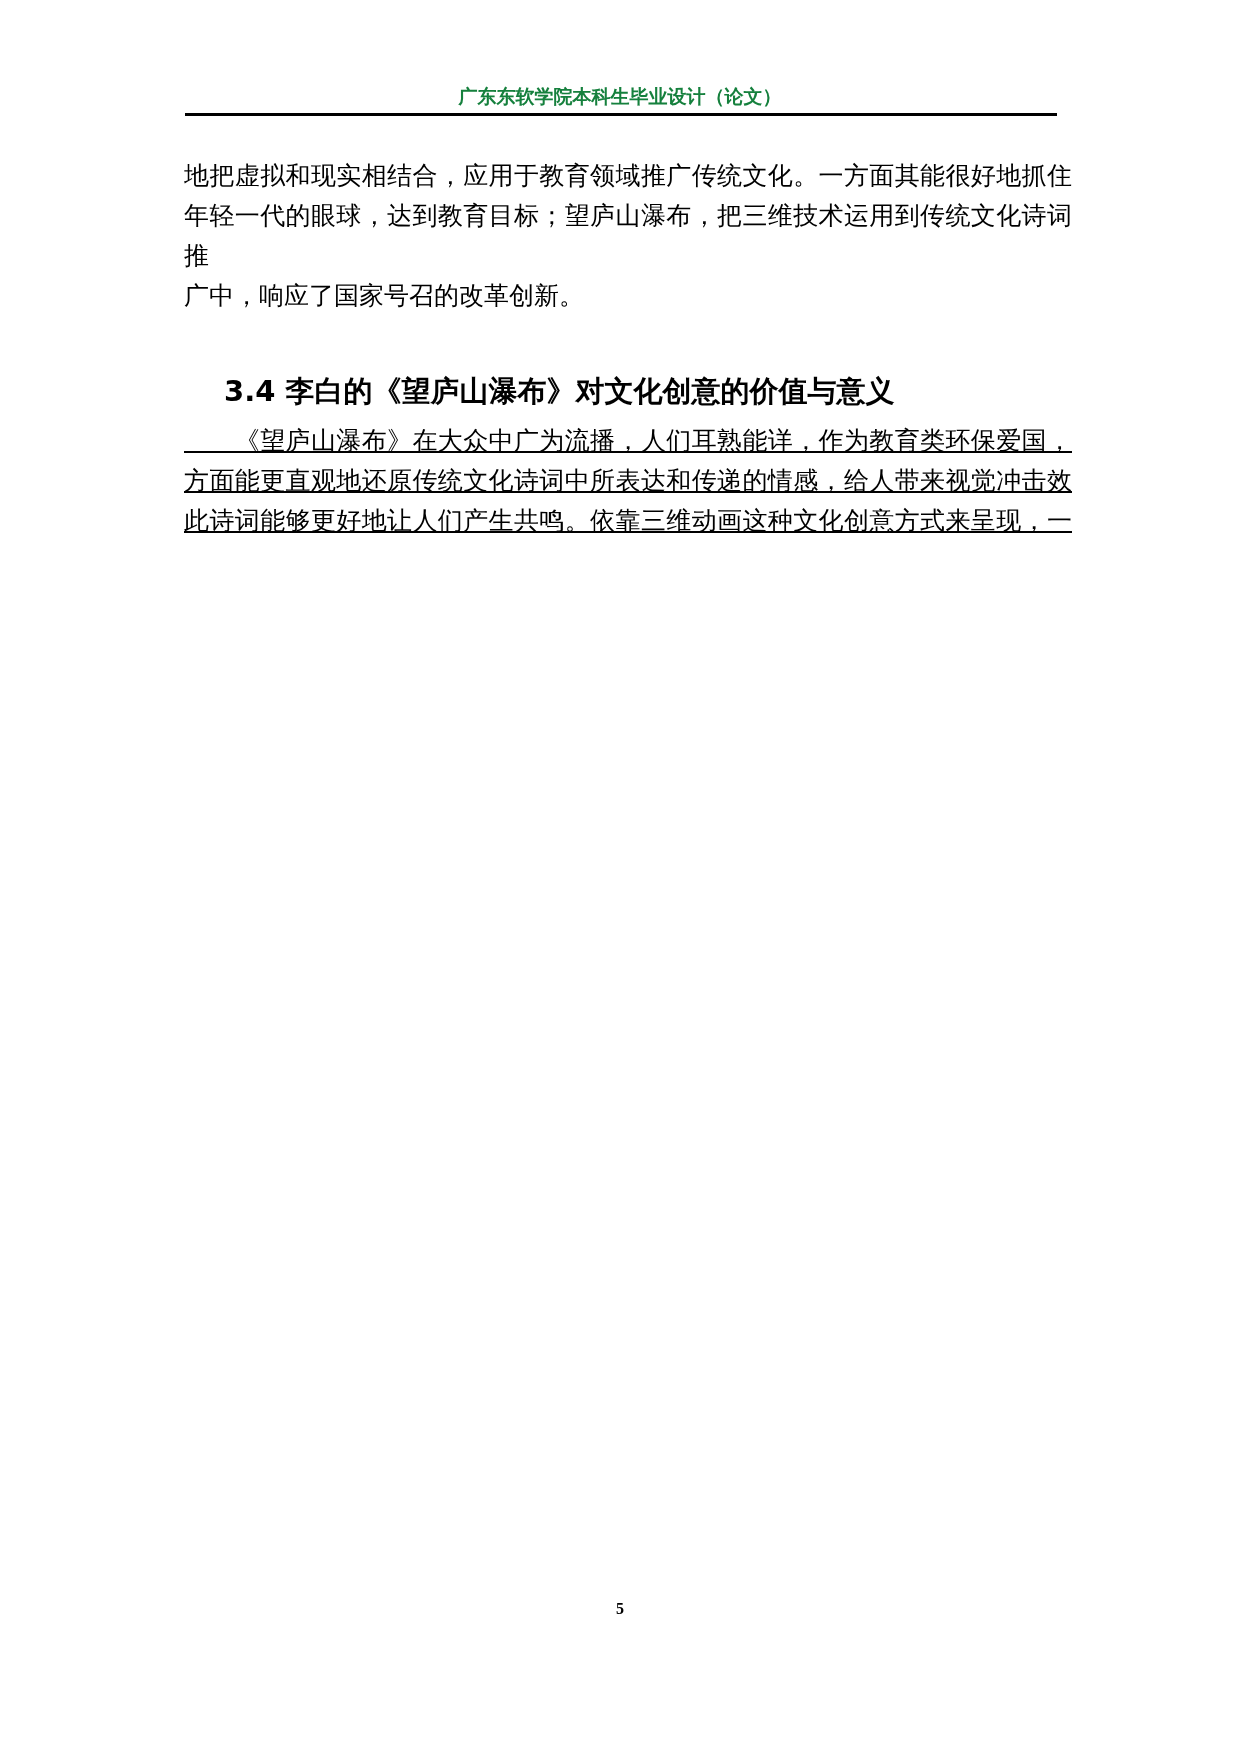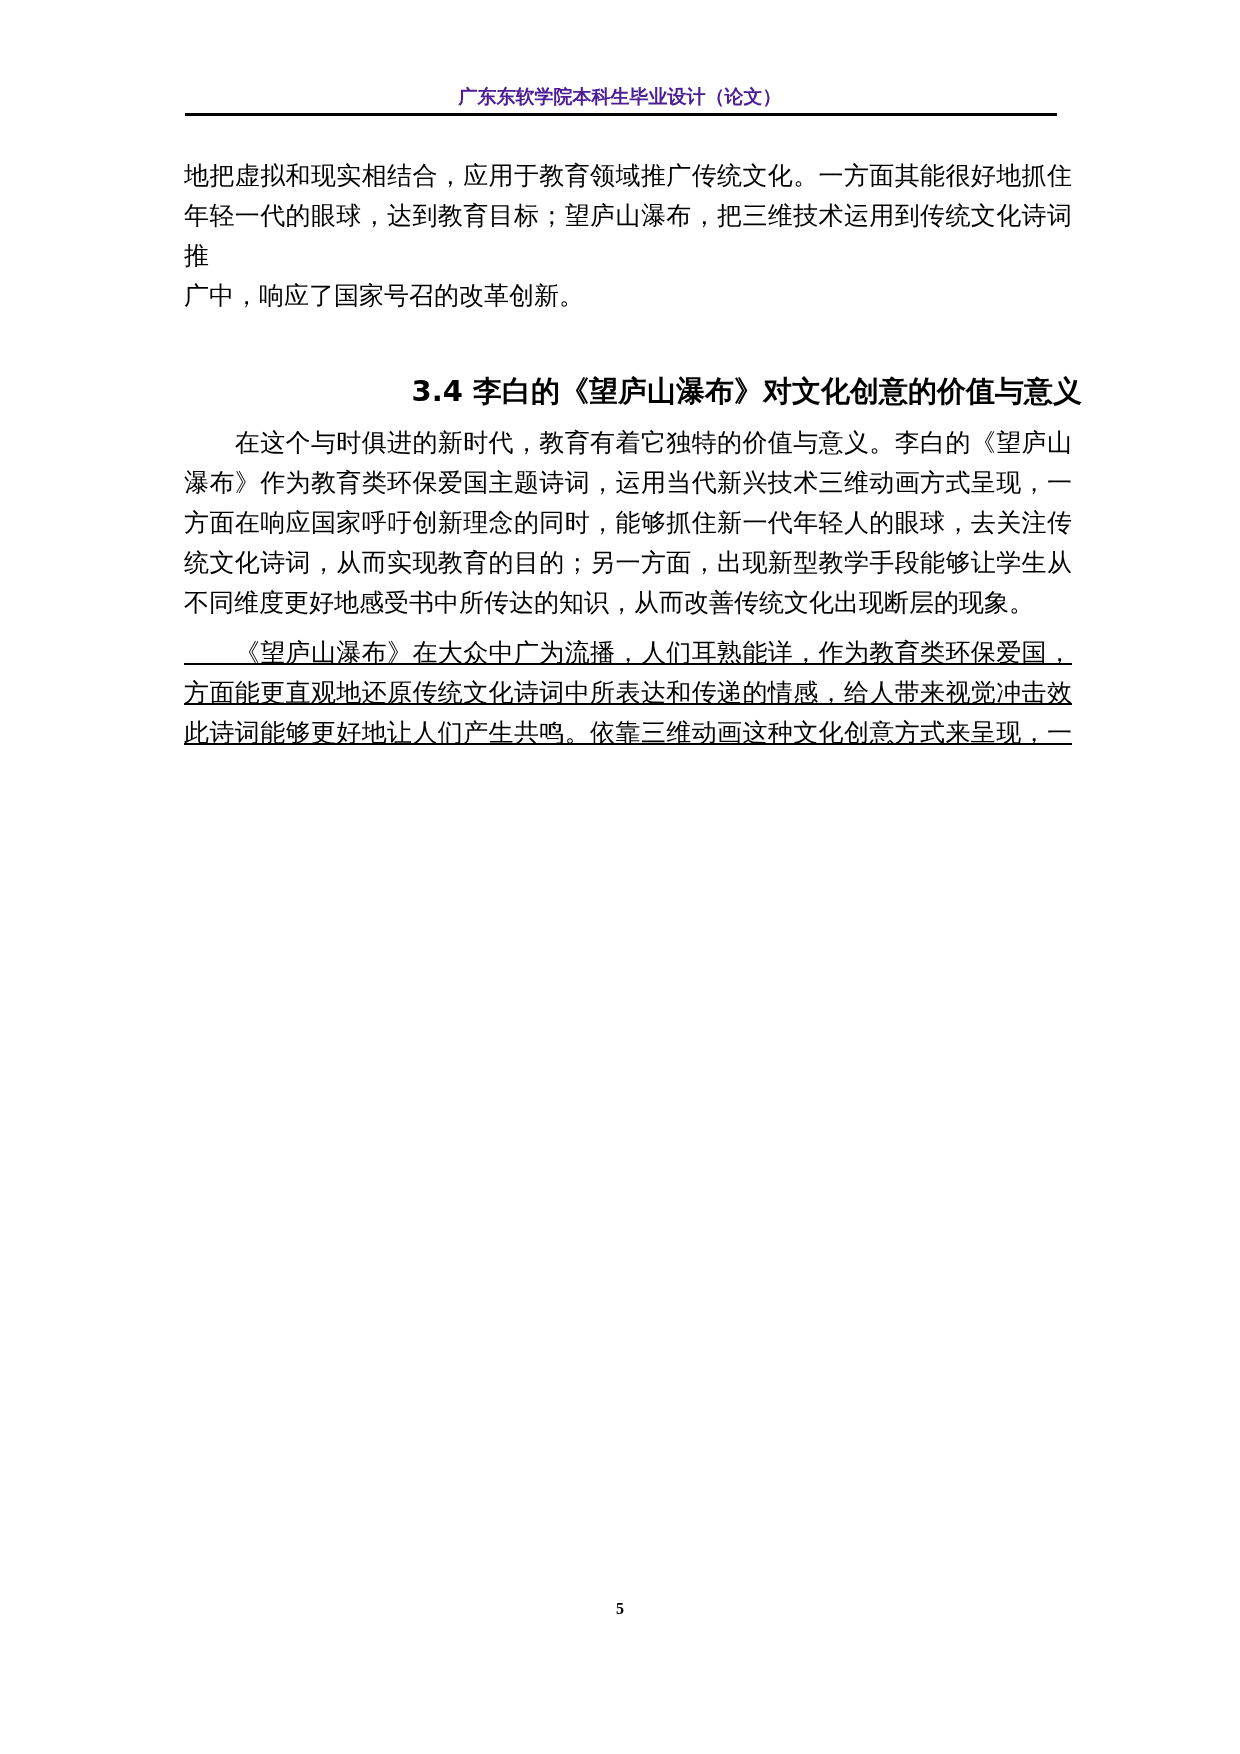--- a/index.html
+++ b/index.html
@@ -21,21 +21,21 @@
   .header-title {
     position: absolute;
     top: 83px;
     left: 0;
     width: 100%;
     text-align: center;
     font-family: "DejaVu Sans", "Liberation Sans", sans-serif;
     font-weight: bold;
     font-size: 19px;
     line-height: 26px;
-    color: #4c1d95;
+    color: #15803d;
   }
   .header-rule {
     position: absolute;
     top: 113px;
     left: 185px;
     width: 872px;
     height: 3px;
     background: #000;
   }
   
@@ -57,21 +57,20 @@
     text-align-last: left;
   }
   .section-heading {
     margin: 53px 0 0 0;
     padding-left: 50px;
     font-family: "DejaVu Sans", "Liberation Sans", sans-serif;
     font-weight: bold;
     font-size: 29px;
     line-height: 44px;
     color: #000;
-    text-align: right;
   }
   .para-3 { margin-top: 8px; text-decoration: underline; }
   
   .footer {
     position: absolute;
     top: 1598px;
     left: 0;
     width: 100%;
     text-align: center;
   }
@@ -94,27 +93,20 @@
 
   <div class="content">
     <div class="paragraph">
         <div class="line">地把虚拟和现实相结合，应用于教育领域推广传统文化。一方面其能很好地抓住</div>
         <div class="line">年轻一代的眼球，达到教育目标；望庐山瀑布，把三维技术运用到传统文化诗词推</div>
         <div class="line line-last">广中，响应了国家号召的改革创新。</div>
       </div>
 
     <h2 class="section-heading">3.4 李白的《望庐山瀑布》对文化创意的价值与意义</h2>
 
-    <div class="paragraph">
-        <div class="line">　　在这个与时俱进的新时代，教育有着它独特的价值与意义。李白的《望庐山</div>
-        <div class="line">瀑布》作为教育类环保爱国主题诗词，运用当代新兴技术三维动画方式呈现，一</div>
-        <div class="line">方面在响应国家呼吁创新理念的同时，能够抓住新一代年轻人的眼球，去关注传</div>
-        <div class="line">统文化诗词，从而实现教育的目的；另一方面，出现新型教学手段能够让学生从</div>
-        <div class="line line-last">不同维度更好地感受书中所传达的知识，从而改善传统文化出现断层的现象。</div>
-      </div>
 
     <div class="paragraph para-3">
         <div class="line">　　《望庐山瀑布》在大众中广为流播，人们耳熟能详，作为教育类环保爱国，</div>
         <div class="line">方面能更直观地还原传统文化诗词中所表达和传递的情感，给人带来视觉冲击效</div>
         <div class="line">此诗词能够更好地让人们产生共鸣。依靠三维动画这种文化创意方式来呈现，一</div>
       </div>
   </div>
 
   <div class="footer">
     <span class="page-number">5</span>

